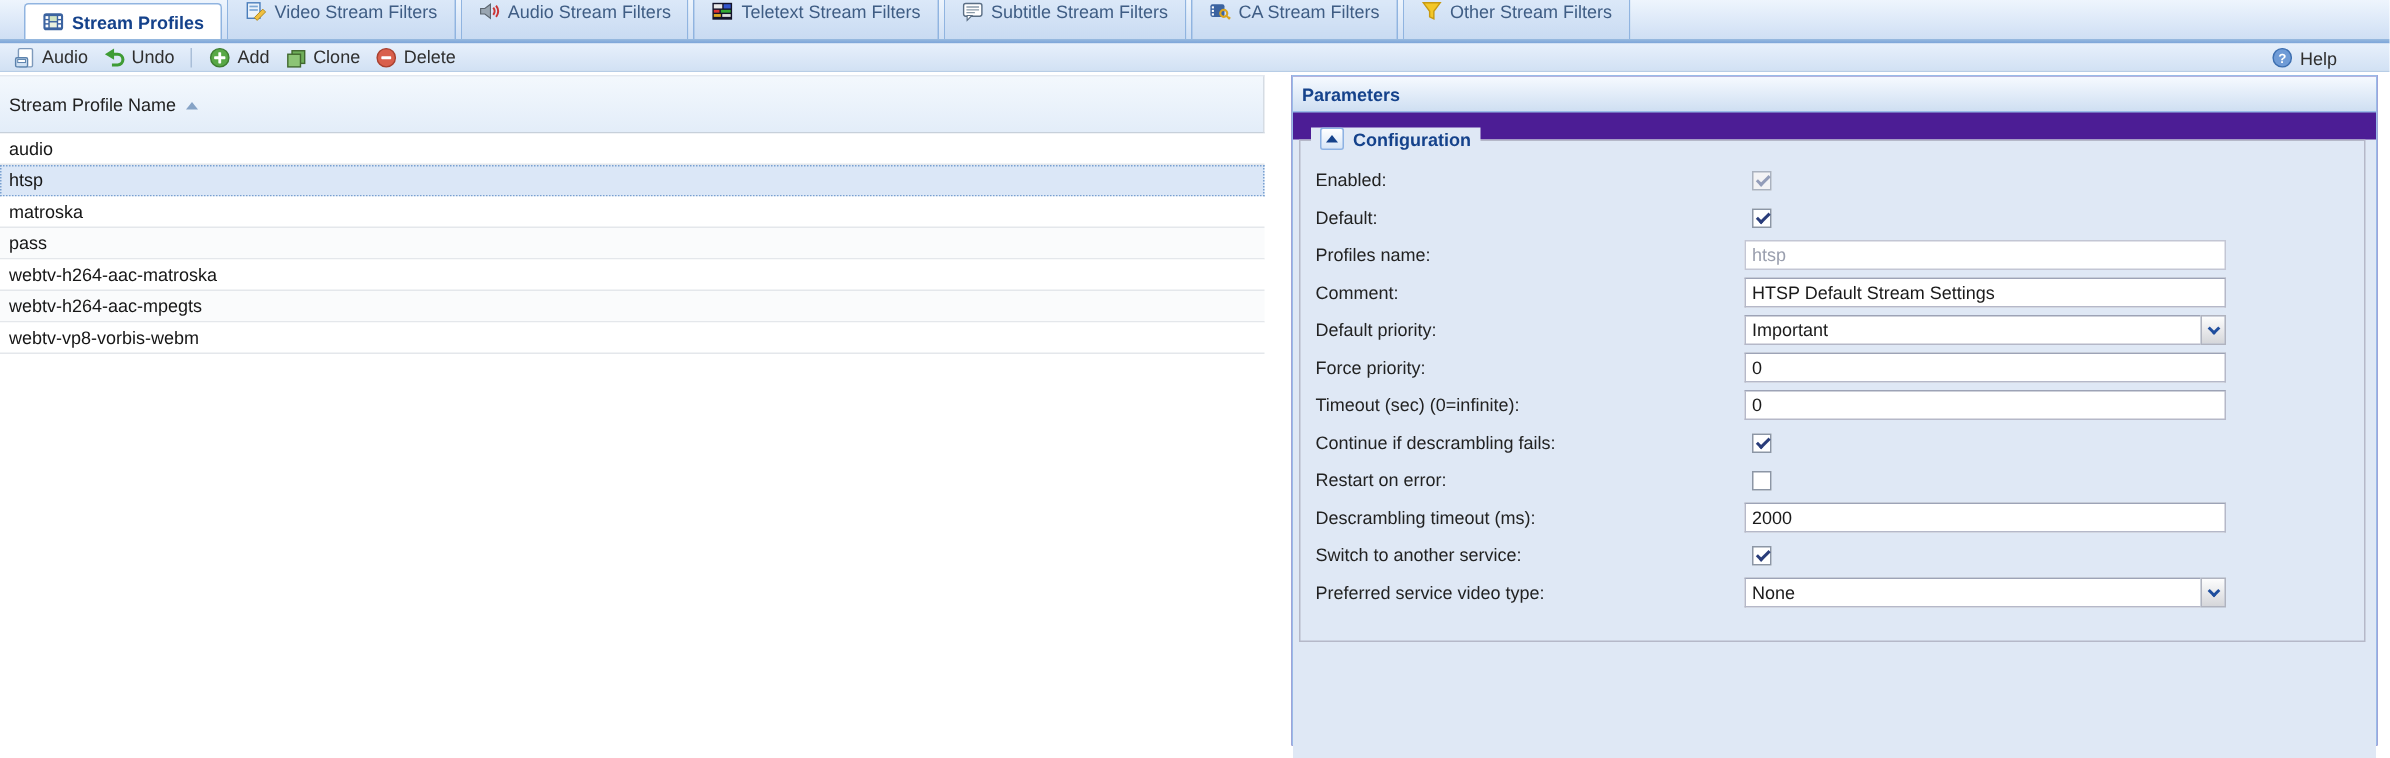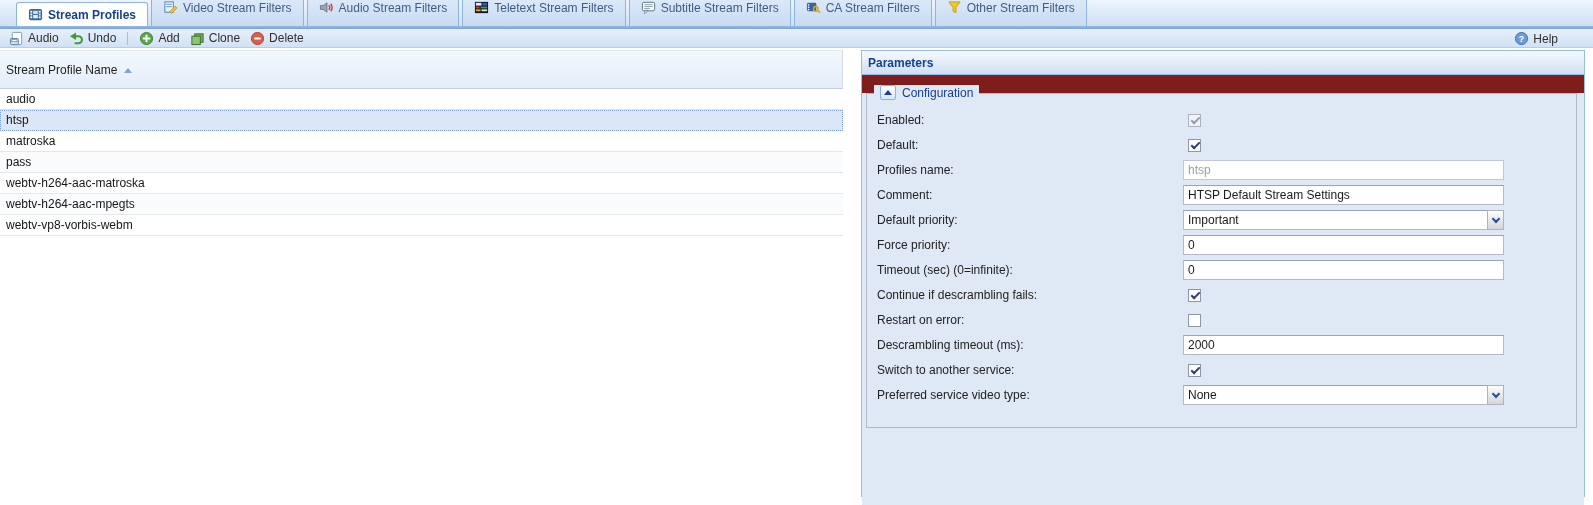--- a/index.html
+++ b/index.html
@@ -33,37 +33,37 @@
     display:flex; align-items:center; padding-left:6px; font-size:12px; color:#222; cursor:pointer; }
   .sort-arrow { width:0; height:0; border-left:4px solid transparent; border-right:4px solid transparent;
     border-bottom:5px solid #86a3c6; margin-left:7px; margin-top:1px; }
   .grid-row { height:21px; line-height:20px; border-bottom:1px solid #e4e7eb;
     font-size:12px; color:#161616; padding-left:6px; background:#fff; cursor:pointer; }
   .grid-row.alt { background:#fafbfc; }
   .grid-row.selected { background:#dbe7f7; border:1px dotted #79a0d0; line-height:18px; padding-left:5px; }
 
   
   .panel { position:absolute; left:861px; top:50px; width:724px; height:447px;
-    border:1px solid #99bbe8; background:#7f1d1d; }
+    border:1px solid #99bbe8; background:#4c1d95; }
   .panel-header { height:24px; background:linear-gradient(#f6faff,#cfdff2);
     border-bottom:1px solid #99bbe8; display:flex; align-items:center;
     padding-left:6px; font-size:12px; font-weight:bold; color:#15428b; }
   .panel-body { position:relative; width:100%; height:421px; background:#dfe8f5; }
 
   .fieldset { margin:18px 7px 0 4px; border:1px solid #b5b8c8; position:relative;
     padding:16px 0 10px 0; }
   .legend { position:absolute; top:-9px; left:7px; background:#dfe8f5; padding:0 6px;
-    display:flex; align-items:center; gap:6px; font-size:12px; font-weight:normal; color:#15428b; }
+    display:flex; align-items:center; gap:6px; font-size:12px; font-weight:bold; color:#15428b; }
   .collapse-btn { width:16px; height:15px; border:1px solid #8db2e3; border-radius:2px;
     background:linear-gradient(#ffffff,#d8e6f7); display:flex; align-items:center;
     justify-content:center; cursor:pointer; }
   .tri-up { width:0; height:0; border-left:4px solid transparent; border-right:4px solid transparent;
     border-bottom:5px solid #15428b; }
 
-  .frow { display:flex; align-items:center; height:20px; margin:0 0 5px 10px;gap:20px; }
+  .frow { display:flex; align-items:center; height:20px; margin:0 0 5px 10px; }
   .flabel { width:286px; font-size:12px; color:#222; }
   .tfield { width:321px; height:20px; border:1px solid #b5b8c8; border-top-color:#9da3b6;
     background:#fff; font-family:"Liberation Sans",sans-serif; font-size:12px;
     color:#1a1a1a; padding:0 4px; outline:none; }
   .tfield.dis { color:#9a9fae; border-color:#c3c6d4; }
   .combo { display:flex; width:321px; }
   .combo .tfield { flex:1; width:auto; border-right:none; }
   .combo-btn { width:17px; height:20px; border:1px solid #b0b3bf;
     background:linear-gradient(#fdfdfd,#d5d6da); display:flex; align-items:center;
     justify-content:center; cursor:pointer; }

